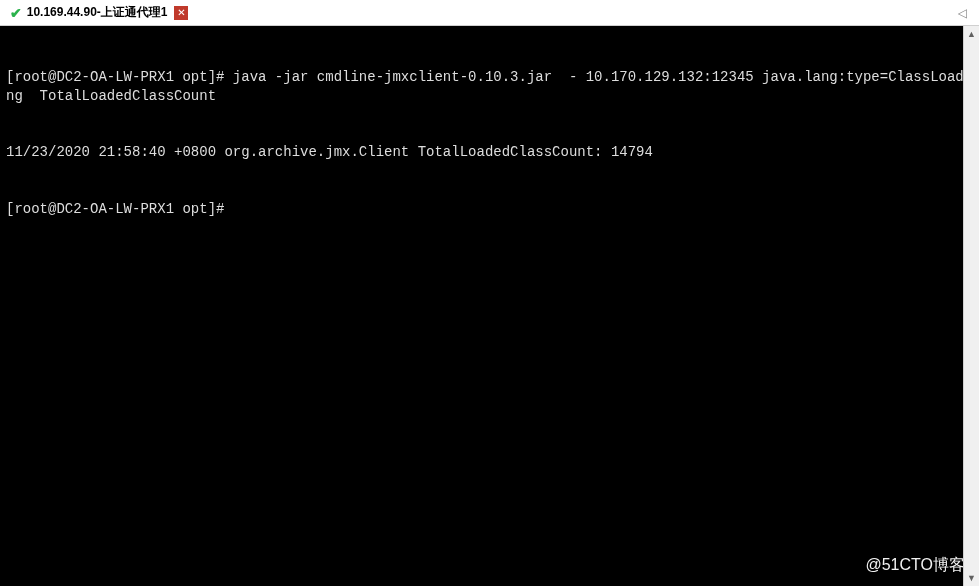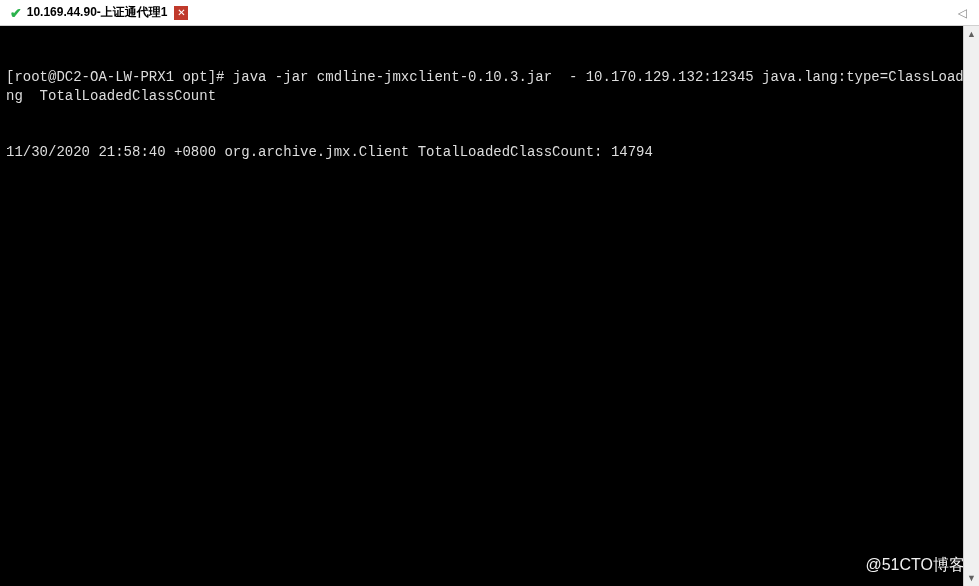--- a/index.html
+++ b/index.html
@@ -118,22 +118,22 @@
   <div class="tab">
     <span class="check-icon">✔</span>
     <span class="tab-title">10.169.44.90-上证通代理1</span>
     <span class="close-icon">✕</span>
   </div>
   <div class="tab-right">◁</div>
 </div>
 
 <div class="terminal">
   <span class="line">[root@DC2-OA-LW-PRX1 opt]# java -jar cmdline-jmxclient-0.10.3.jar  - 10.170.129.132:12345 java.lang:type=ClassLoading  TotalLoadedClassCount</span>
-  <span class="line">11/30/2020 21:58:40 +0800 org.archive.jmx.Client TotalLoadedClassCount: 14794</span>
-  <span class="line"><span class="cursor"></span></span>
+  <span class="line">11/23/2020 21:58:40 +0800 org.archive.jmx.Client TotalLoadedClassCount: 14794</span>
+  <span class="line"><span>[root@DC2-OA-LW-PRX1 opt]# </span><span class="cursor"></span></span>
   <div class="watermark">@51CTO博客</div>
 </div>
 
 <div class="scrollbar">
   <div class="scrollbar-up">▲</div>
   <div class="scrollbar-track"></div>
   <div class="scrollbar-down">▼</div>
 </div>
 
 </body></html>

